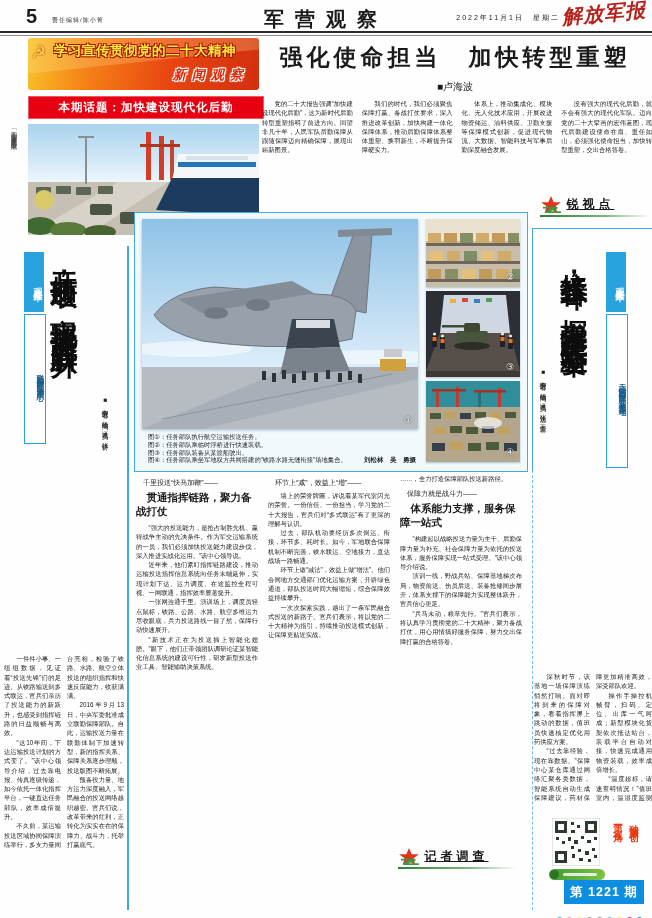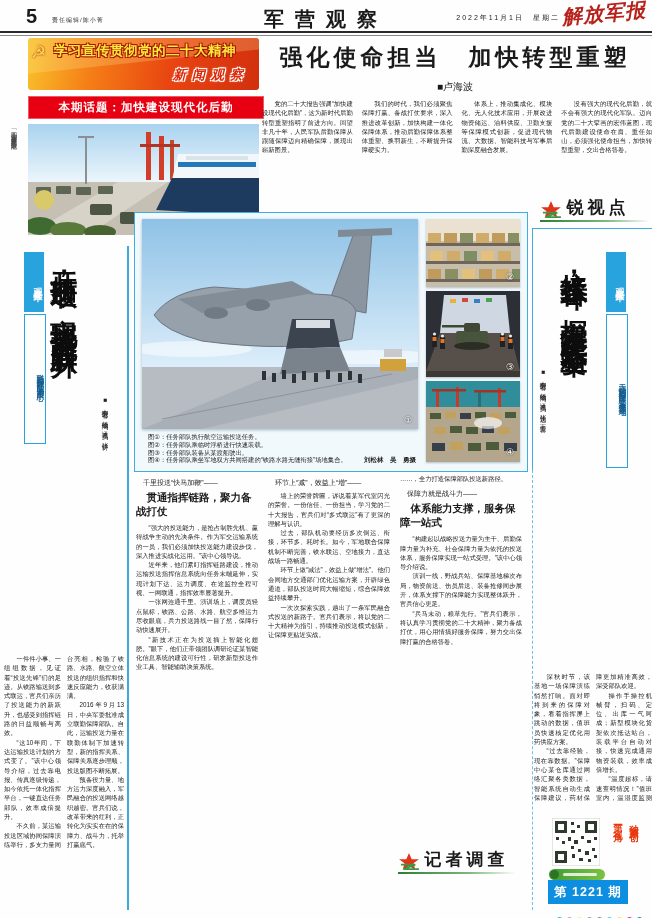--- a/index.html
+++ b/index.html
@@ -33,21 +33,21 @@
   .lead-title{left:258px;top:42px;width:394px;text-align:center;font-size:23px;font-weight:bold;letter-spacing:4px;}
   .lead-byline{left:258px;top:80px;width:394px;text-align:center;font-size:10px;}
   .lead-cols{left:262px;top:99px;width:390px;height:96px;column-count:4;column-gap:9px;overflow:hidden;
           font-size:6.3px;line-height:9.3px;text-align:justify;color:#222;}
   .paras p{margin:0;text-indent:2em;}
   
   .left-photo{left:28px;top:124px;width:231px;height:111px;}
   .left-photo-cap{left:9px;top:126px;height:110px;font-size:6px;color:#444;letter-spacing:1px;}
   
   .sec-head{height:20px;}
-  .sec-head .txt{font-size:17px;font-weight:bold;letter-spacing:4px;vertical-align:3px;}
+  .sec-head .txt{font-size:12px;font-weight:bold;letter-spacing:4px;vertical-align:3px;text-decoration:underline;}
   .sec-line{height:2px;background:linear-gradient(90deg,#2e7d32,#7cb87f 60%,rgba(124,184,127,0));}
   .sharp{left:540px;top:196px;width:110px;}
   .survey{left:398px;top:848px;width:118px;}
   
   .vline-left{left:127px;top:246px;width:2px;height:664px;background:#3fa9dc;}
   .panel{left:134px;top:212px;width:392px;height:258px;background:#f2f9fd;border:1.5px solid #41acdf;}
   .rzone-top{left:532px;top:228px;width:120px;height:0;border-top:1.5px solid #41acdf;}
   .rzone-v1{left:532px;top:228px;width:0;height:242px;border-left:1.5px solid #41acdf;}
   .rzone-v2{left:532px;top:470px;width:0;height:440px;border-left:1.5px dashed #6cc0e8;}
   
@@ -74,21 +74,21 @@
   .subhead{font-size:10.5px;font-weight:bold;line-height:13.5px;text-indent:1em;margin:0 0 5px 0;}
   .right-body{left:534px;top:672px;width:118px;height:136px;column-count:2;column-gap:6px;}
   
   .qr{left:552px;top:818px;width:48px;height:48px;}
   .qr-label{left:608px;top:816px;height:60px;font-size:9.5px;font-weight:bold;color:#e8380d;letter-spacing:3px;}
   .qr-label span{display:block;margin-left:3px;}
   .qr-badge{left:549px;top:869px;width:56px;height:11px;border-radius:6px;
             background:linear-gradient(90deg,#3f9c35,#7dc242);}
   .qr-badge i{position:absolute;left:1px;top:1px;width:9px;height:9px;border-radius:50%;background:#2d7326;}
   .qr-badge b{position:absolute;left:14px;top:4px;width:34px;height:3px;border-radius:2px;background:rgba(255,255,255,.8);}
-  .issue-box{left:548px;top:880px;width:80px;height:24px;background:#0d8ee0;color:#fff;font-weight:bold;
+  .issue-box{left:564px;top:880px;width:80px;height:24px;background:#0d8ee0;color:#fff;font-weight:bold;
             font-size:12.5px;text-align:center;line-height:24px;letter-spacing:1px;}
   .dots{left:548px;top:908px;width:102px;text-align:center;}
   .dots span{display:inline-block;width:5px;height:5px;border-radius:50%;margin:0 2.5px;}
 </style>
 </head>
 <body>
 
 <div class="abs pageno">5</div>
 <div class="abs editor">责任编辑/陈小菁</div>
 <div class="abs section-title">军营观察</div>

